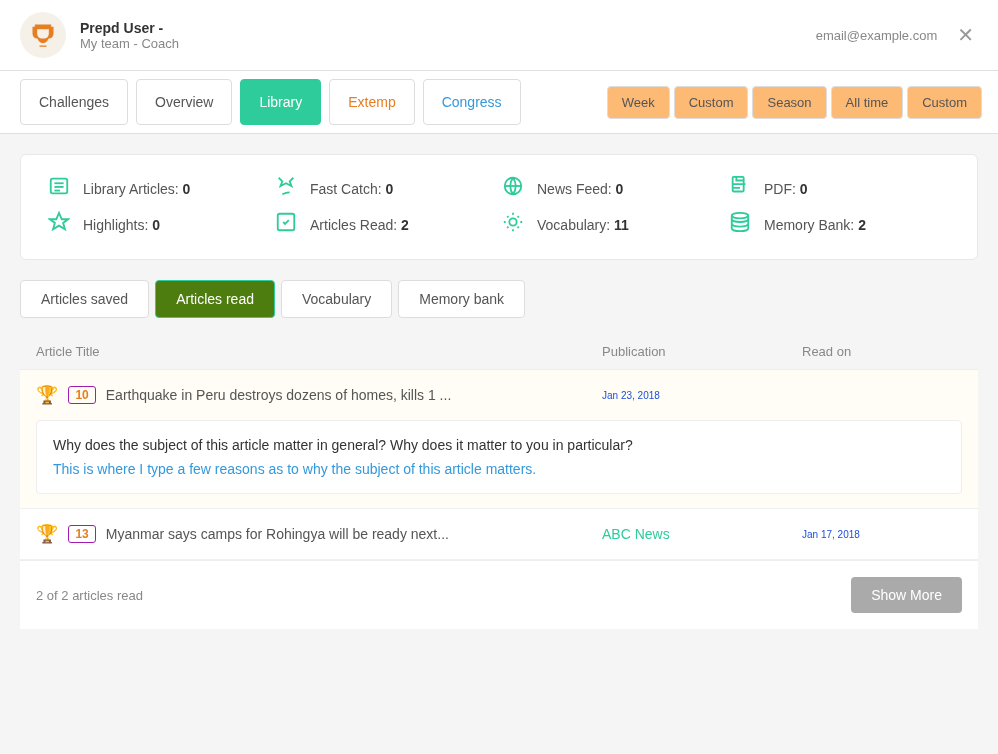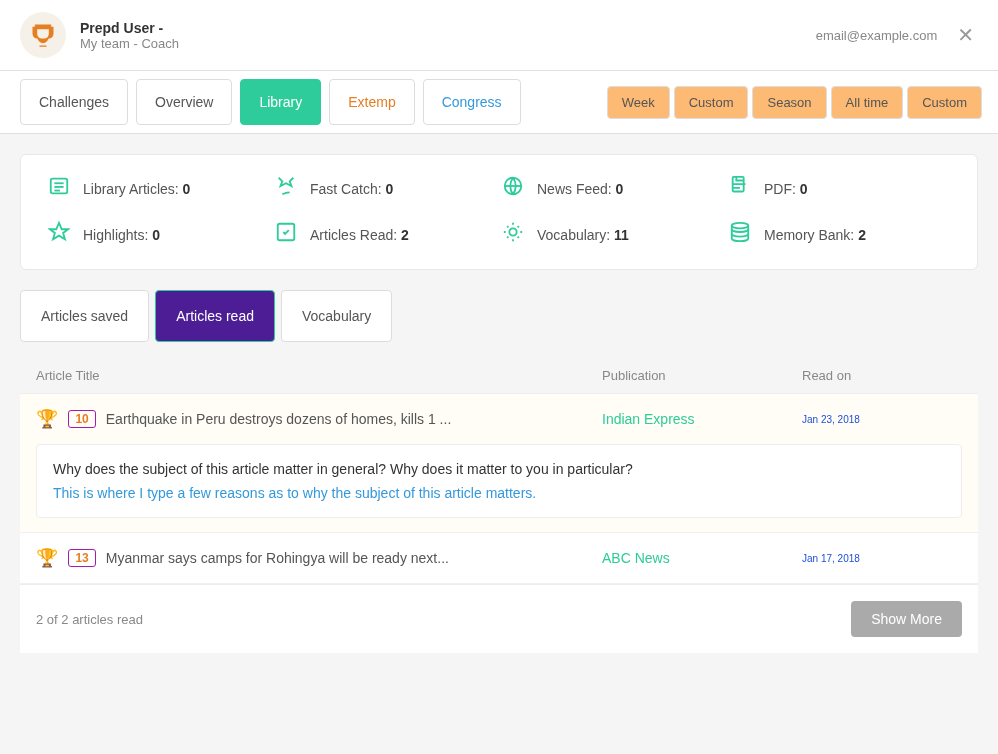--- a/index.html
+++ b/index.html
@@ -27,30 +27,30 @@
     .time-tab { padding: 8px 14px; border: 1px solid #ddd; border-radius: 4px; cursor: pointer; background: #fdba74; color: #555; font-size: 13px; }
 
     
     .content { padding: 20px; }
     .section-header { display: flex; justify-content: space-between; align-items: center; margin-bottom: 16px; }
     .section-title { font-size: 20px; font-weight: 400; color: #333; }
     .date-info { font-size: 13px; color: #888; }
 
     
     .stats-card { background: #fff; border: 1px solid #e8e8e8; border-radius: 6px; padding: 20px 24px; margin-bottom: 20px; }
-    .stats-grid { display: grid; grid-template-columns: 1fr 1fr 1fr 1fr; gap: 18px 0; }
+    .stats-grid { display: grid; grid-template-columns: 1fr 1fr 1fr 1fr; gap: 8px 0; }
     .stat-item { display: flex; align-items: center; gap: 10px; }
     .stat-icon { color: #2ecc9a; font-size: 22px; width: 28px; text-align: center; }
     .stat-label { color: #555; font-size: 14px; }
     .stat-label span { color: #333; font-weight: 600; }
 
     
     .sub-tabs { display: flex; gap: 6px; margin-bottom: 16px; }
-    .sub-tab { padding: 17px 20px; border: 1px solid #ddd; border-radius: 4px; cursor: pointer; background: #fff; color: #555; font-size: 14px; }
-    .sub-tab.active { background: #4c1d95; color: #fff; border-color: #2ecc9a; }
+    .sub-tab { padding: 10px 20px; border: 1px solid #ddd; border-radius: 4px; cursor: pointer; background: #fff; color: #555; font-size: 14px; }
+    .sub-tab.active { background: #4d7c0f; color: #fff; border-color: #2ecc9a; }
 
     
     .table-header { display: grid; grid-template-columns: 1fr 200px 160px; padding: 10px 16px; color: #888; font-size: 13px; border-bottom: 1px solid #eee; }
     .article-row { background: #fff; border-bottom: 1px solid #f0f0f0; }
     .article-main { display: grid; grid-template-columns: 1fr 200px 160px; padding: 14px 16px; align-items: center; }
     .article-title-cell { display: flex; align-items: center; gap: 10px; }
     .trophy-small { color: #e67e22; font-size: 18px; }
     .score-badge { border: 1px solid #a21caf; color: #e67e22; border-radius: 3px; padding: 1px 6px; font-size: 12px; font-weight: 600; }
     .article-title-text { color: #555; font-size: 14px; }
     .publication { color: #2ecc9a; font-size: 14px; }
@@ -193,37 +193,37 @@
         <span class="stat-label">Memory Bank: <span>2</span></span>
       </div>
 
     </div>
   </div>
 
   <div class="sub-tabs">
     <button class="sub-tab">Articles saved</button>
     <button class="sub-tab active">Articles read</button>
     <button class="sub-tab">Vocabulary</button>
+    <button class="sub-tab">Memory bank</button>
   </div>
 
   <div class="articles-table">
     <div class="table-header">
       <span>Article Title</span>
       <span>Publication</span>
       <span>Read on</span>
     </div>
 
     <div class="article-row expanded">
       <div class="article-main">
         <div class="article-title-cell">
           <span class="trophy-small">🏆</span>
           <span class="score-badge">10</span>
           <span class="article-title-text">Earthquake in Peru destroys dozens of homes, kills 1 ...</span>
         </div>
-        <span class="publication">Indian Express</span>
         <span class="read-date">Jan 23, 2018</span>
       </div>
       <div class="article-expand">
         <div class="expand-question">Why does the subject of this article matter in general? Why does it matter to you in particular?</div>
         <div class="expand-answer">This is where I type a few reasons as to why the subject of this article matters.</div>
       </div>
     </div>
 
     <div class="article-row">
       <div class="article-main">

